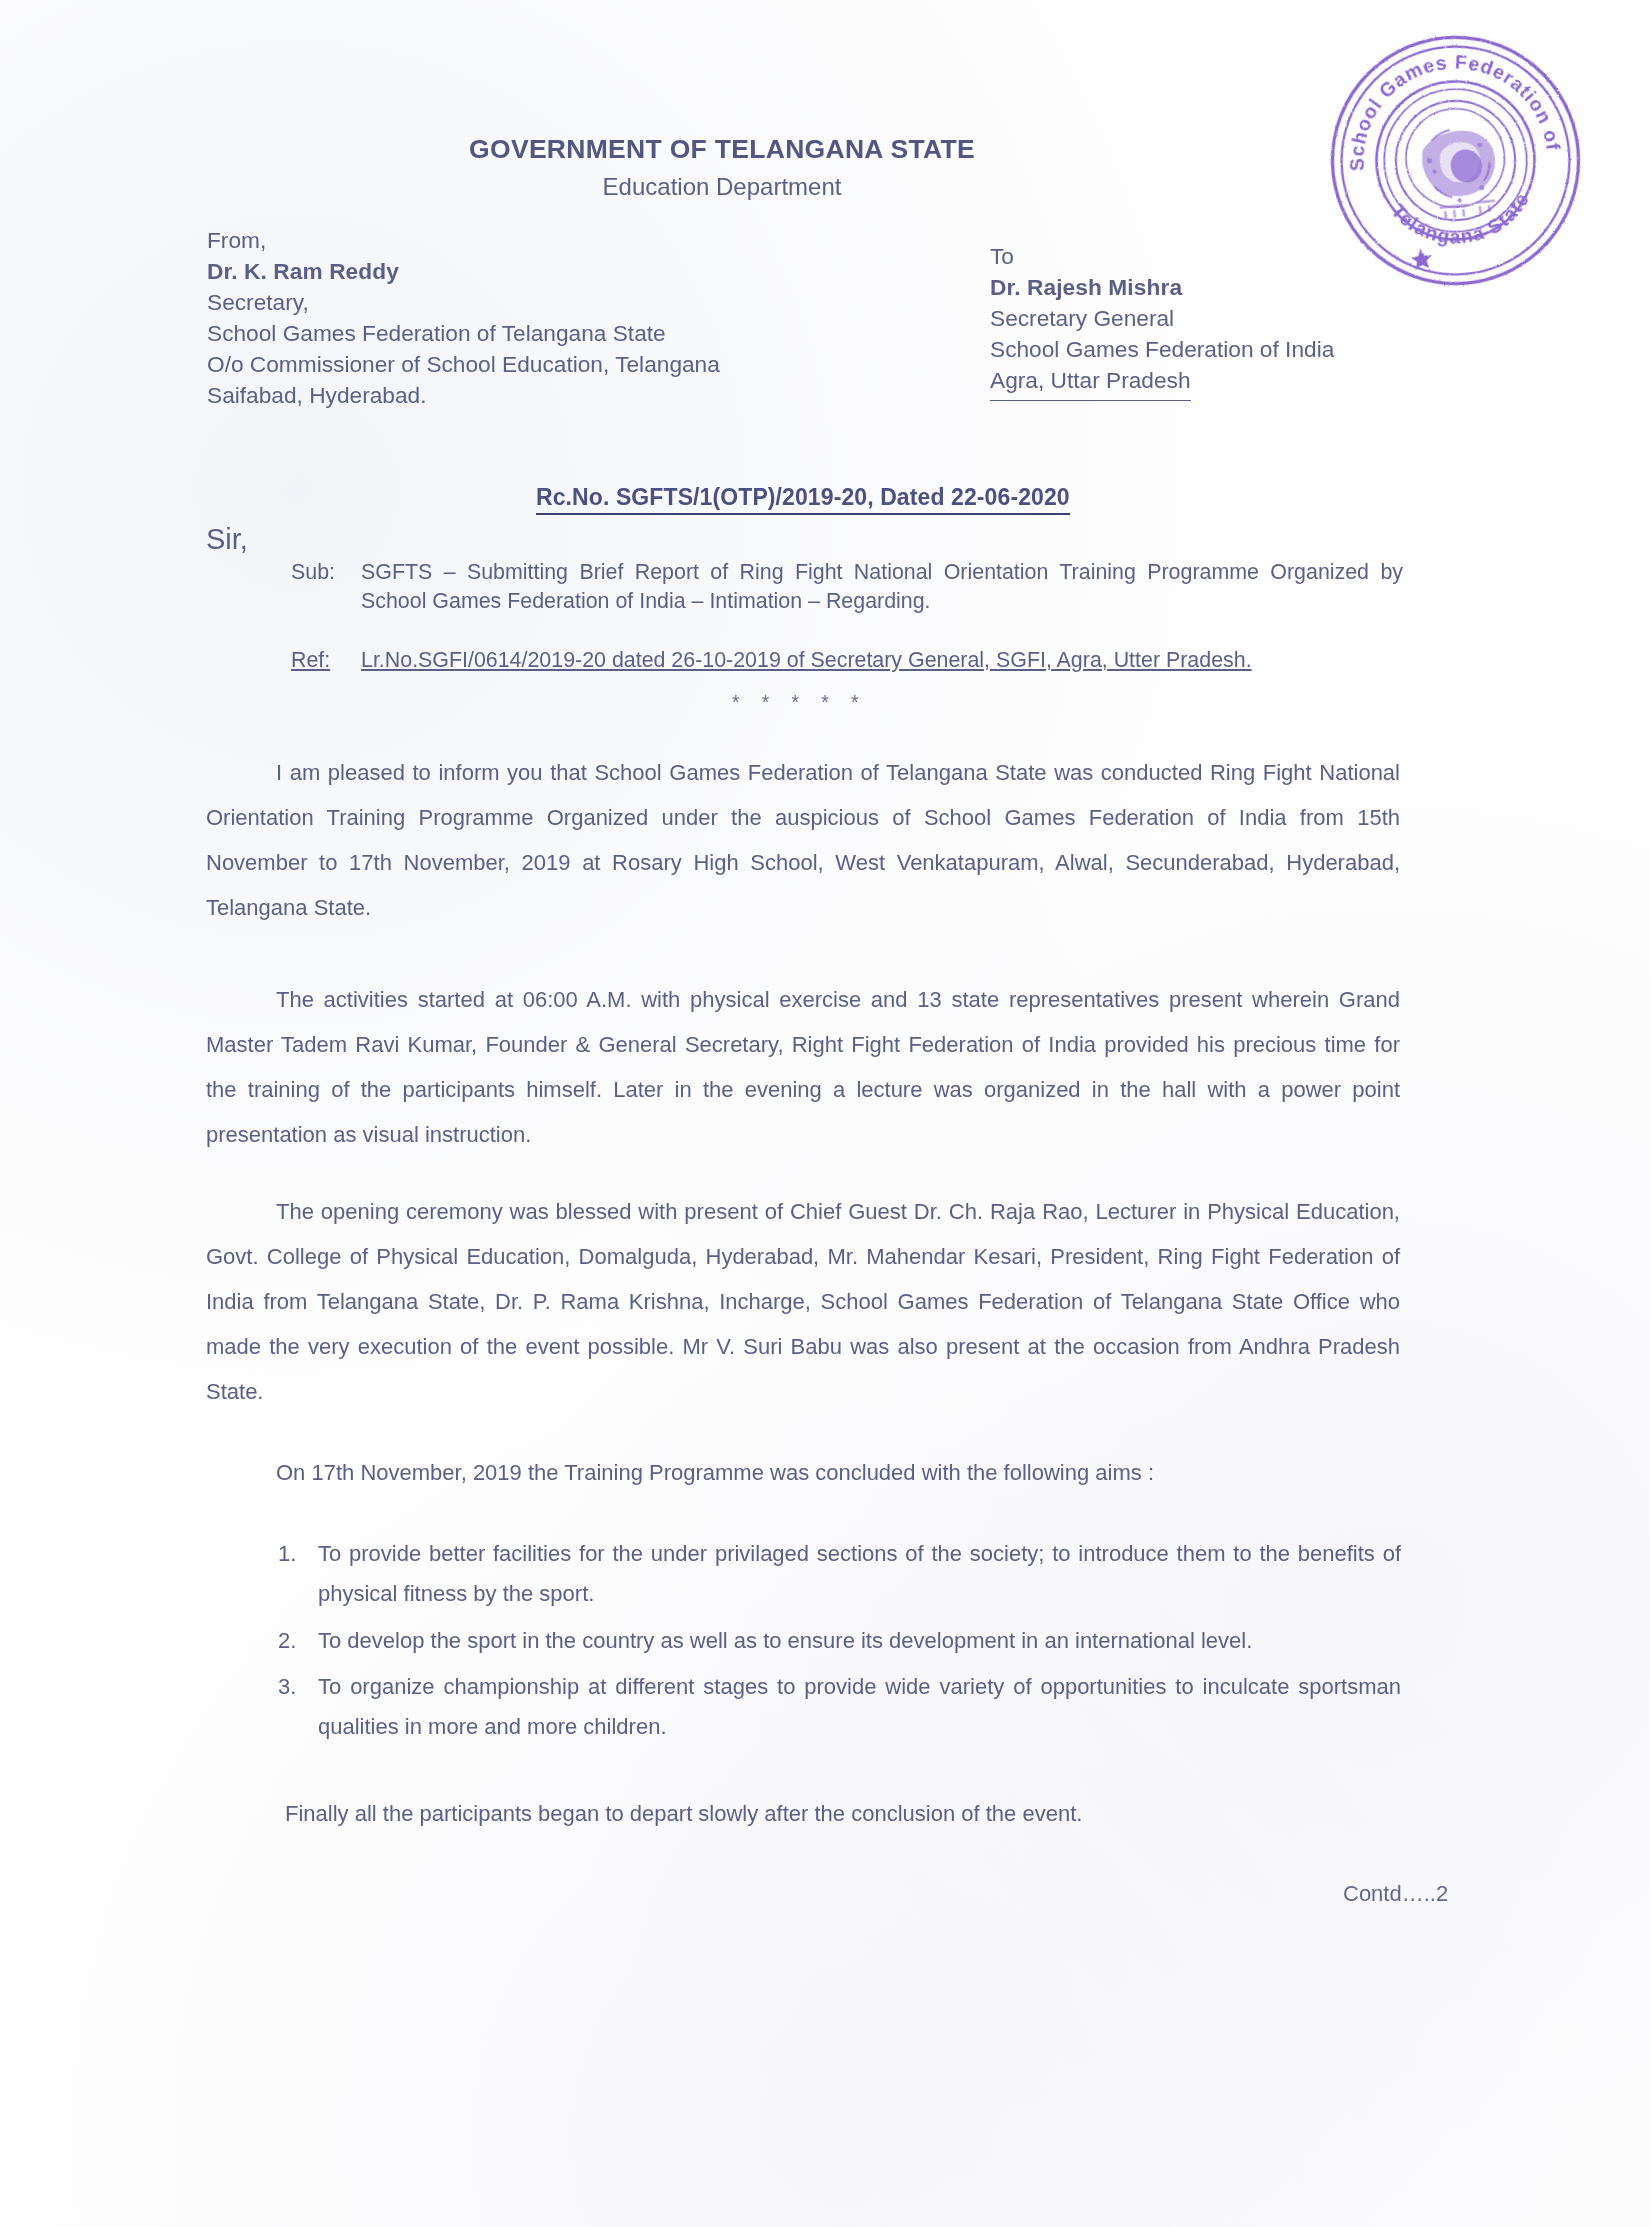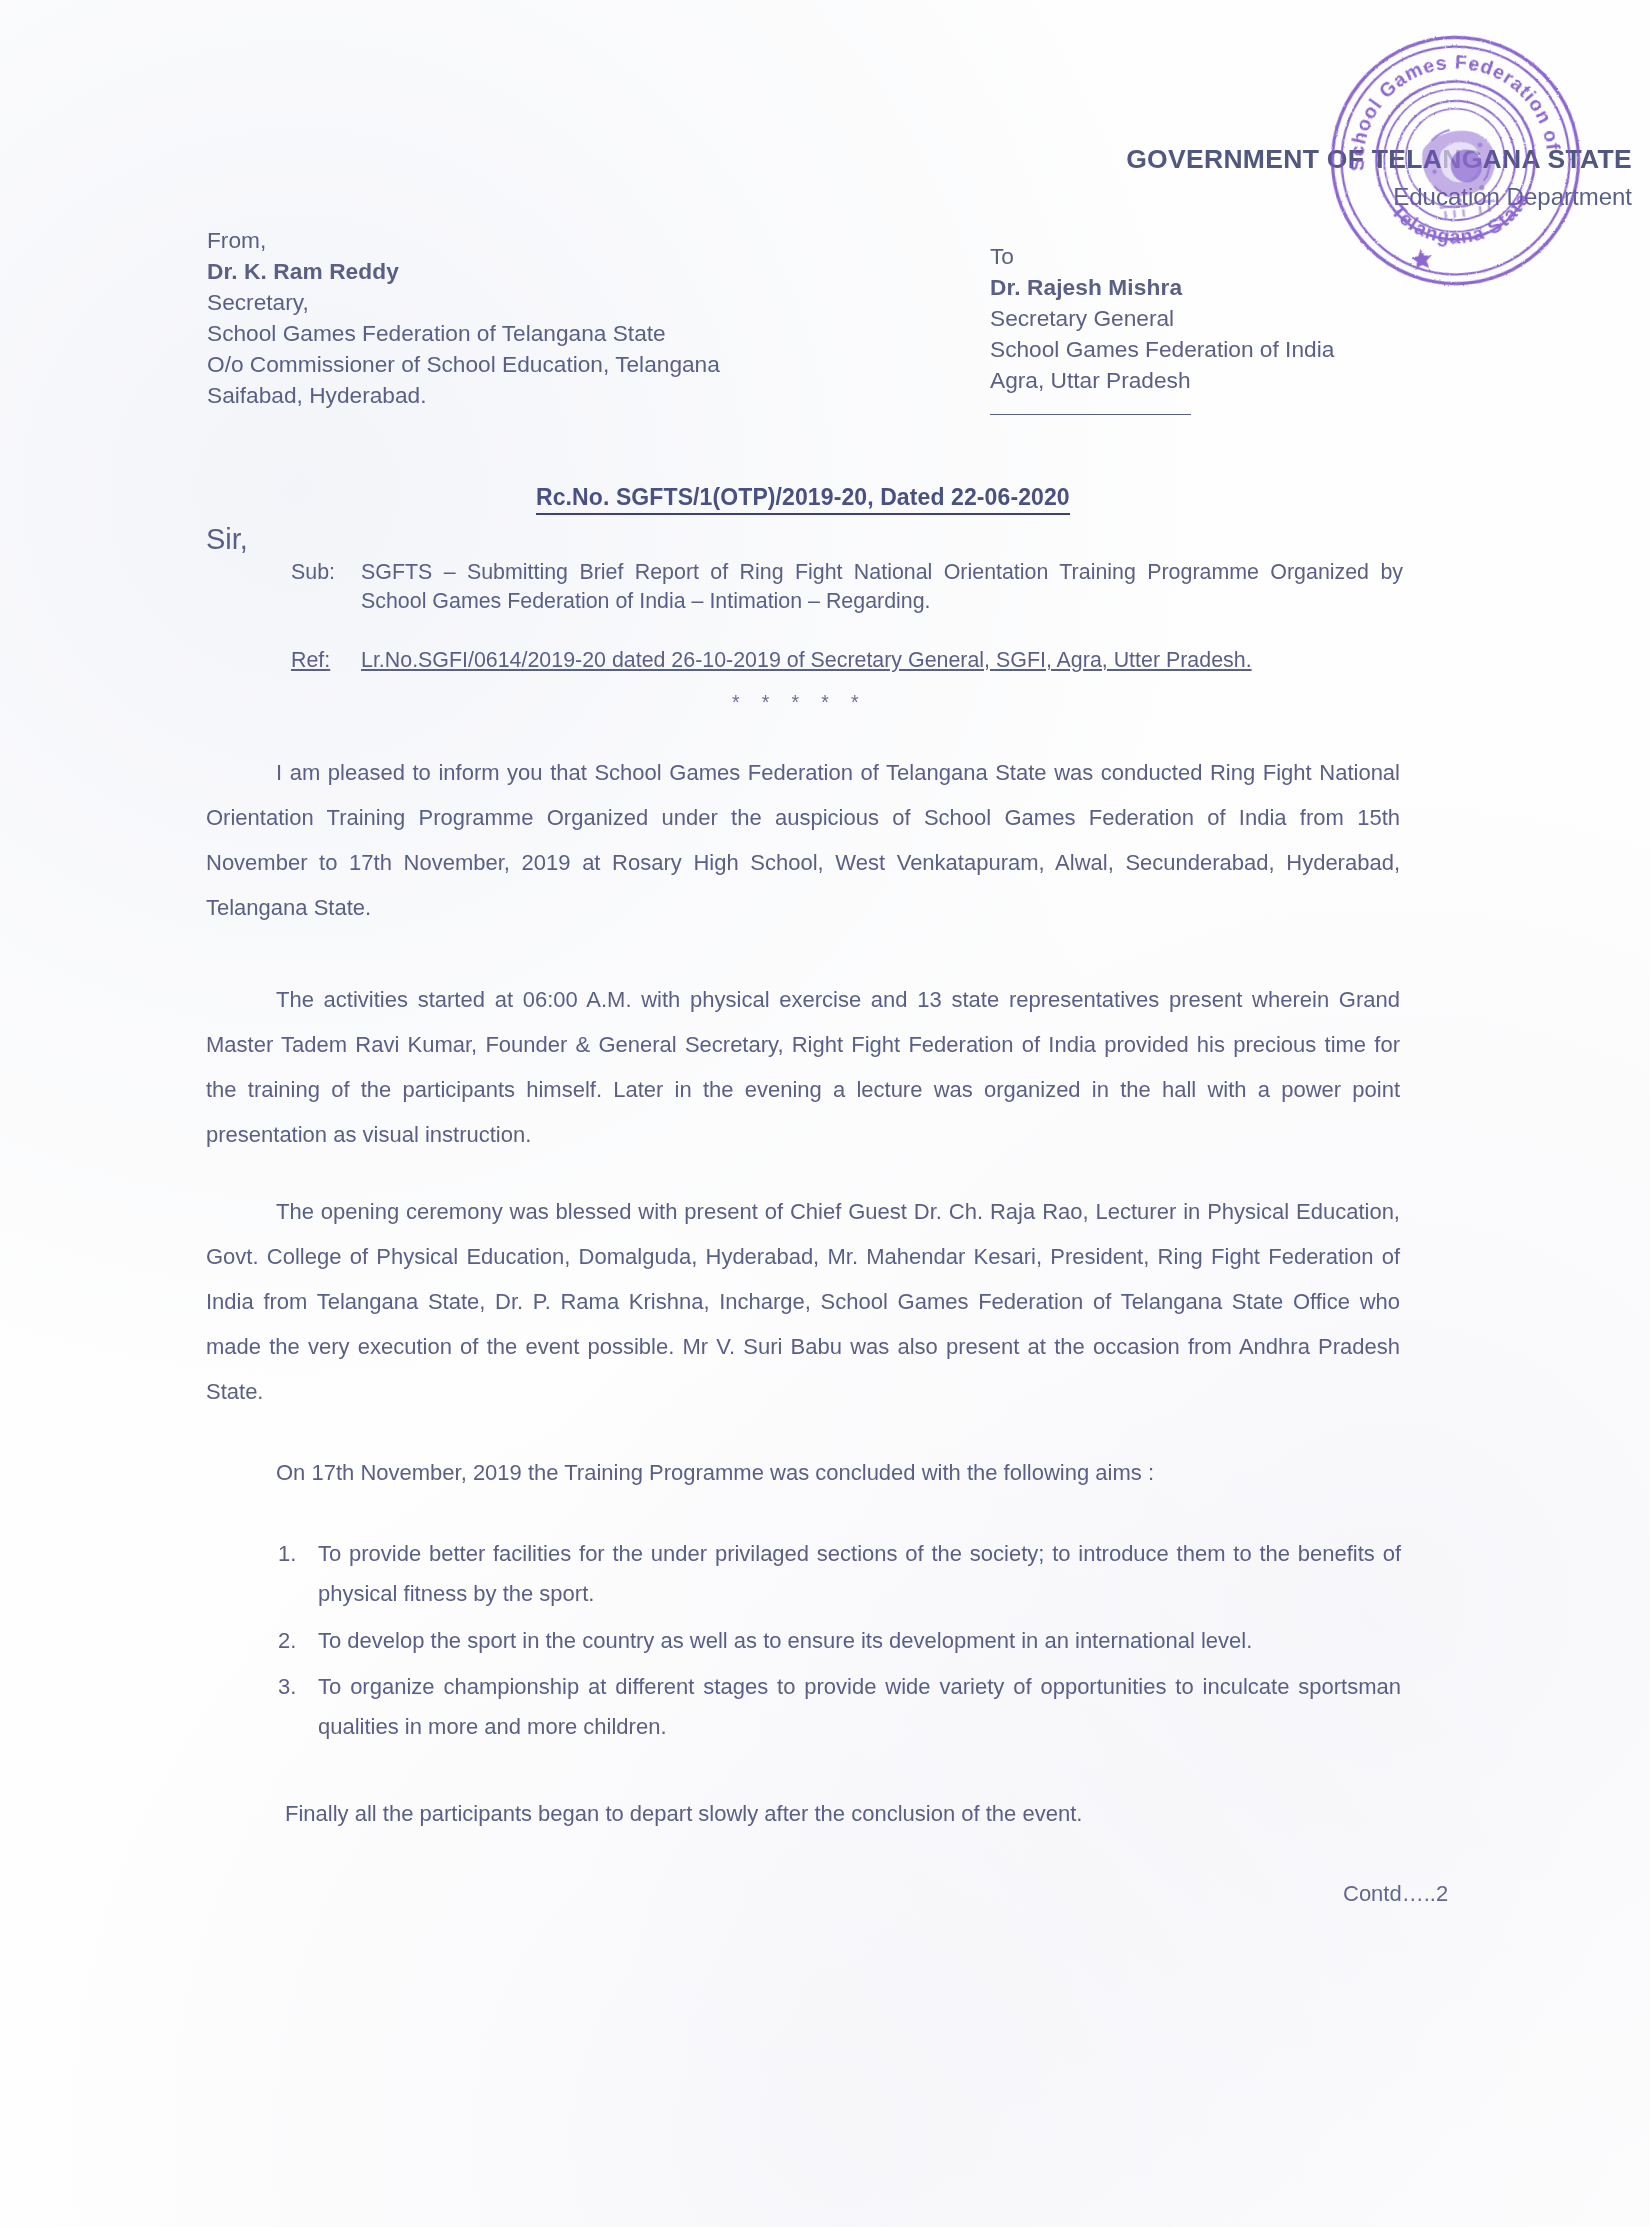--- a/index.html
+++ b/index.html
@@ -26,24 +26,24 @@
     pointer-events: none;
     background:
       radial-gradient(circle at 18% 22%, rgba(235,237,245,.55) 0%, rgba(255,255,255,0) 42%),
       radial-gradient(circle at 84% 72%, rgba(238,238,246,.45) 0%, rgba(255,255,255,0) 40%),
       radial-gradient(circle at 50% 96%, rgba(240,240,247,.5) 0%, rgba(255,255,255,0) 35%);
   }
 
   
   .letterhead {
     position: absolute;
-    top: 144px;
+    top: 134px;
     left: 0;
     width: 1632px;
-    text-align: right;
+    text-align: center;
   }
   .gov-title {
     font-size: 26.5px;
     font-weight: bold;
     letter-spacing: 0.3px;
     color: #515780;
     margin-left: -188px;
   }
   .dept-title {
     font-size: 24px;
@@ -59,21 +59,21 @@
     font-size: 22.7px;
     line-height: 31px;
     white-space: nowrap;
   }
   .addr-from { top: 225px; left: 207px; }
   .addr-to   { top: 241px; left: 959px; margin-left: 31px; }
   .addr .nm { font-weight: bold; letter-spacing: 0.1px; }
   .addr .ul {
     display: inline-block;
     border-bottom: 1.9px solid #5a5f86;
-    padding-bottom: 18px;
+    padding-bottom: 4px;
   }
 
   
   .rcno {
     position: absolute;
     top: 484px;
     left: 536px;
     font-size: 23px;
     font-weight: bold;
     letter-spacing: 0.1px;

